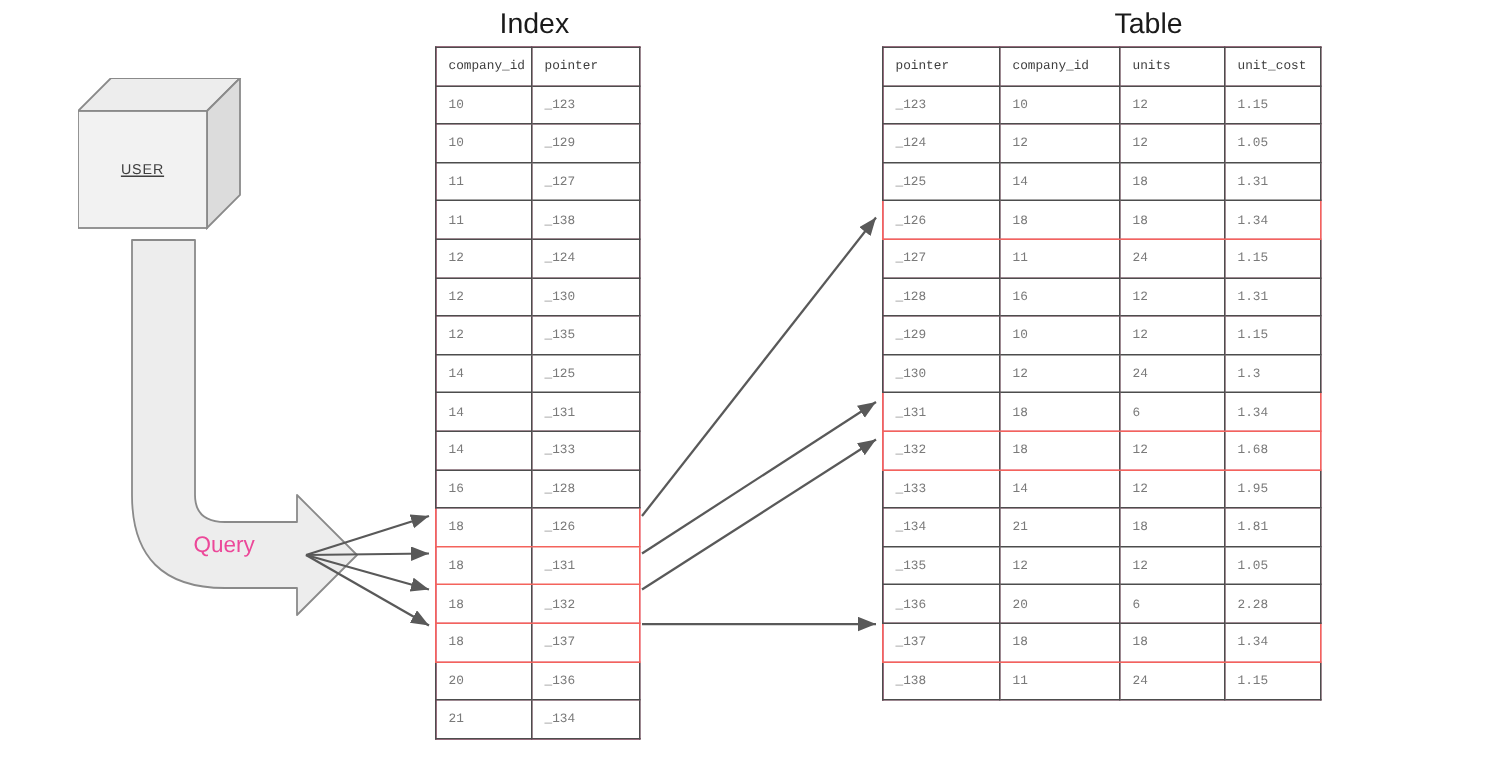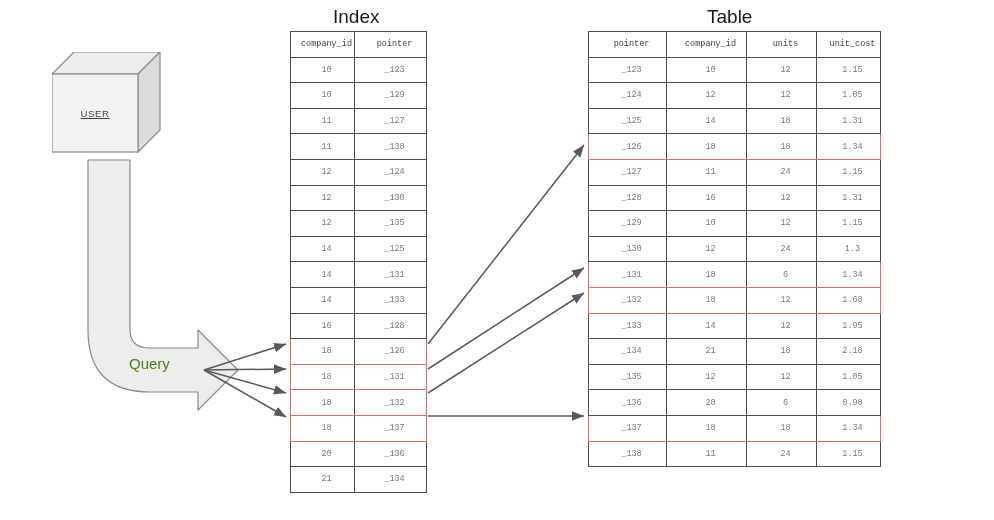--- a/index.html
+++ b/index.html
@@ -3,32 +3,32 @@
 <meta charset="utf-8">
 <style>
   html,body{margin:0;padding:0;}
   body{
     width:994px;height:520px;
     background:#ffffff;
     font-family:"Liberation Sans", sans-serif;
     overflow:hidden;
     position:relative;
   }
-  #stage{position:absolute;left:0;top:0;width:892px;height:520px;text-align:center;}
+  #stage{position:absolute;left:0;top:0;width:892px;height:520px;}
 
   
   .title{
     position:absolute;
     font-size:19px;
     color:#1a1a1a;
     font-family:"Liberation Sans", sans-serif;
     white-space:nowrap;
   }
   #title-index{left:333px;top:6px;}
-  #title-table{left:707px;top:6px;}
+  #title-table{left:743px;top:6px;}
 
   
   .dbtable{
     position:absolute;
     border-collapse:collapse;
     background:#be185d;
     table-layout:fixed;
   }
   .dbtable td{
     border:1.4px solid #4d4d4d;
@@ -76,21 +76,21 @@
     text-decoration:underline;
   }
   #cube-side{
     left:0;top:0;width:125px;height:110px;
   }
 
   
   #flow-svg{position:absolute;left:0;top:0;width:994px;height:520px;pointer-events:none;}
   #query-label{
     position:absolute;left:129px;top:355px;
-    font-size:15px;color:#4d7c0f;
+    font-size:15px;color:#ec4899;
     font-family:"Liberation Sans", sans-serif;
   }
 </style>
 </head>
 <body>
 
 <div id="stage">
 
   <div class="title" id="title-index">Index</div>
   <div class="title" id="title-table">Table</div>
@@ -296,33 +296,33 @@
         <tr>
           <td>_133</td>
           <td>14</td>
           <td>12</td>
           <td>1.95</td>
         </tr>
         <tr>
           <td>_134</td>
           <td>21</td>
           <td>18</td>
-          <td>2.18</td>
+          <td>1.81</td>
         </tr>
         <tr>
           <td>_135</td>
           <td>12</td>
           <td>12</td>
           <td>1.05</td>
         </tr>
         <tr>
           <td>_136</td>
           <td>20</td>
           <td>6</td>
-          <td>0.98</td>
+          <td>2.28</td>
         </tr>
         <tr class="hl">
           <td>_137</td>
           <td>18</td>
           <td>18</td>
           <td>1.34</td>
         </tr>
         <tr>
           <td>_138</td>
           <td>11</td>

